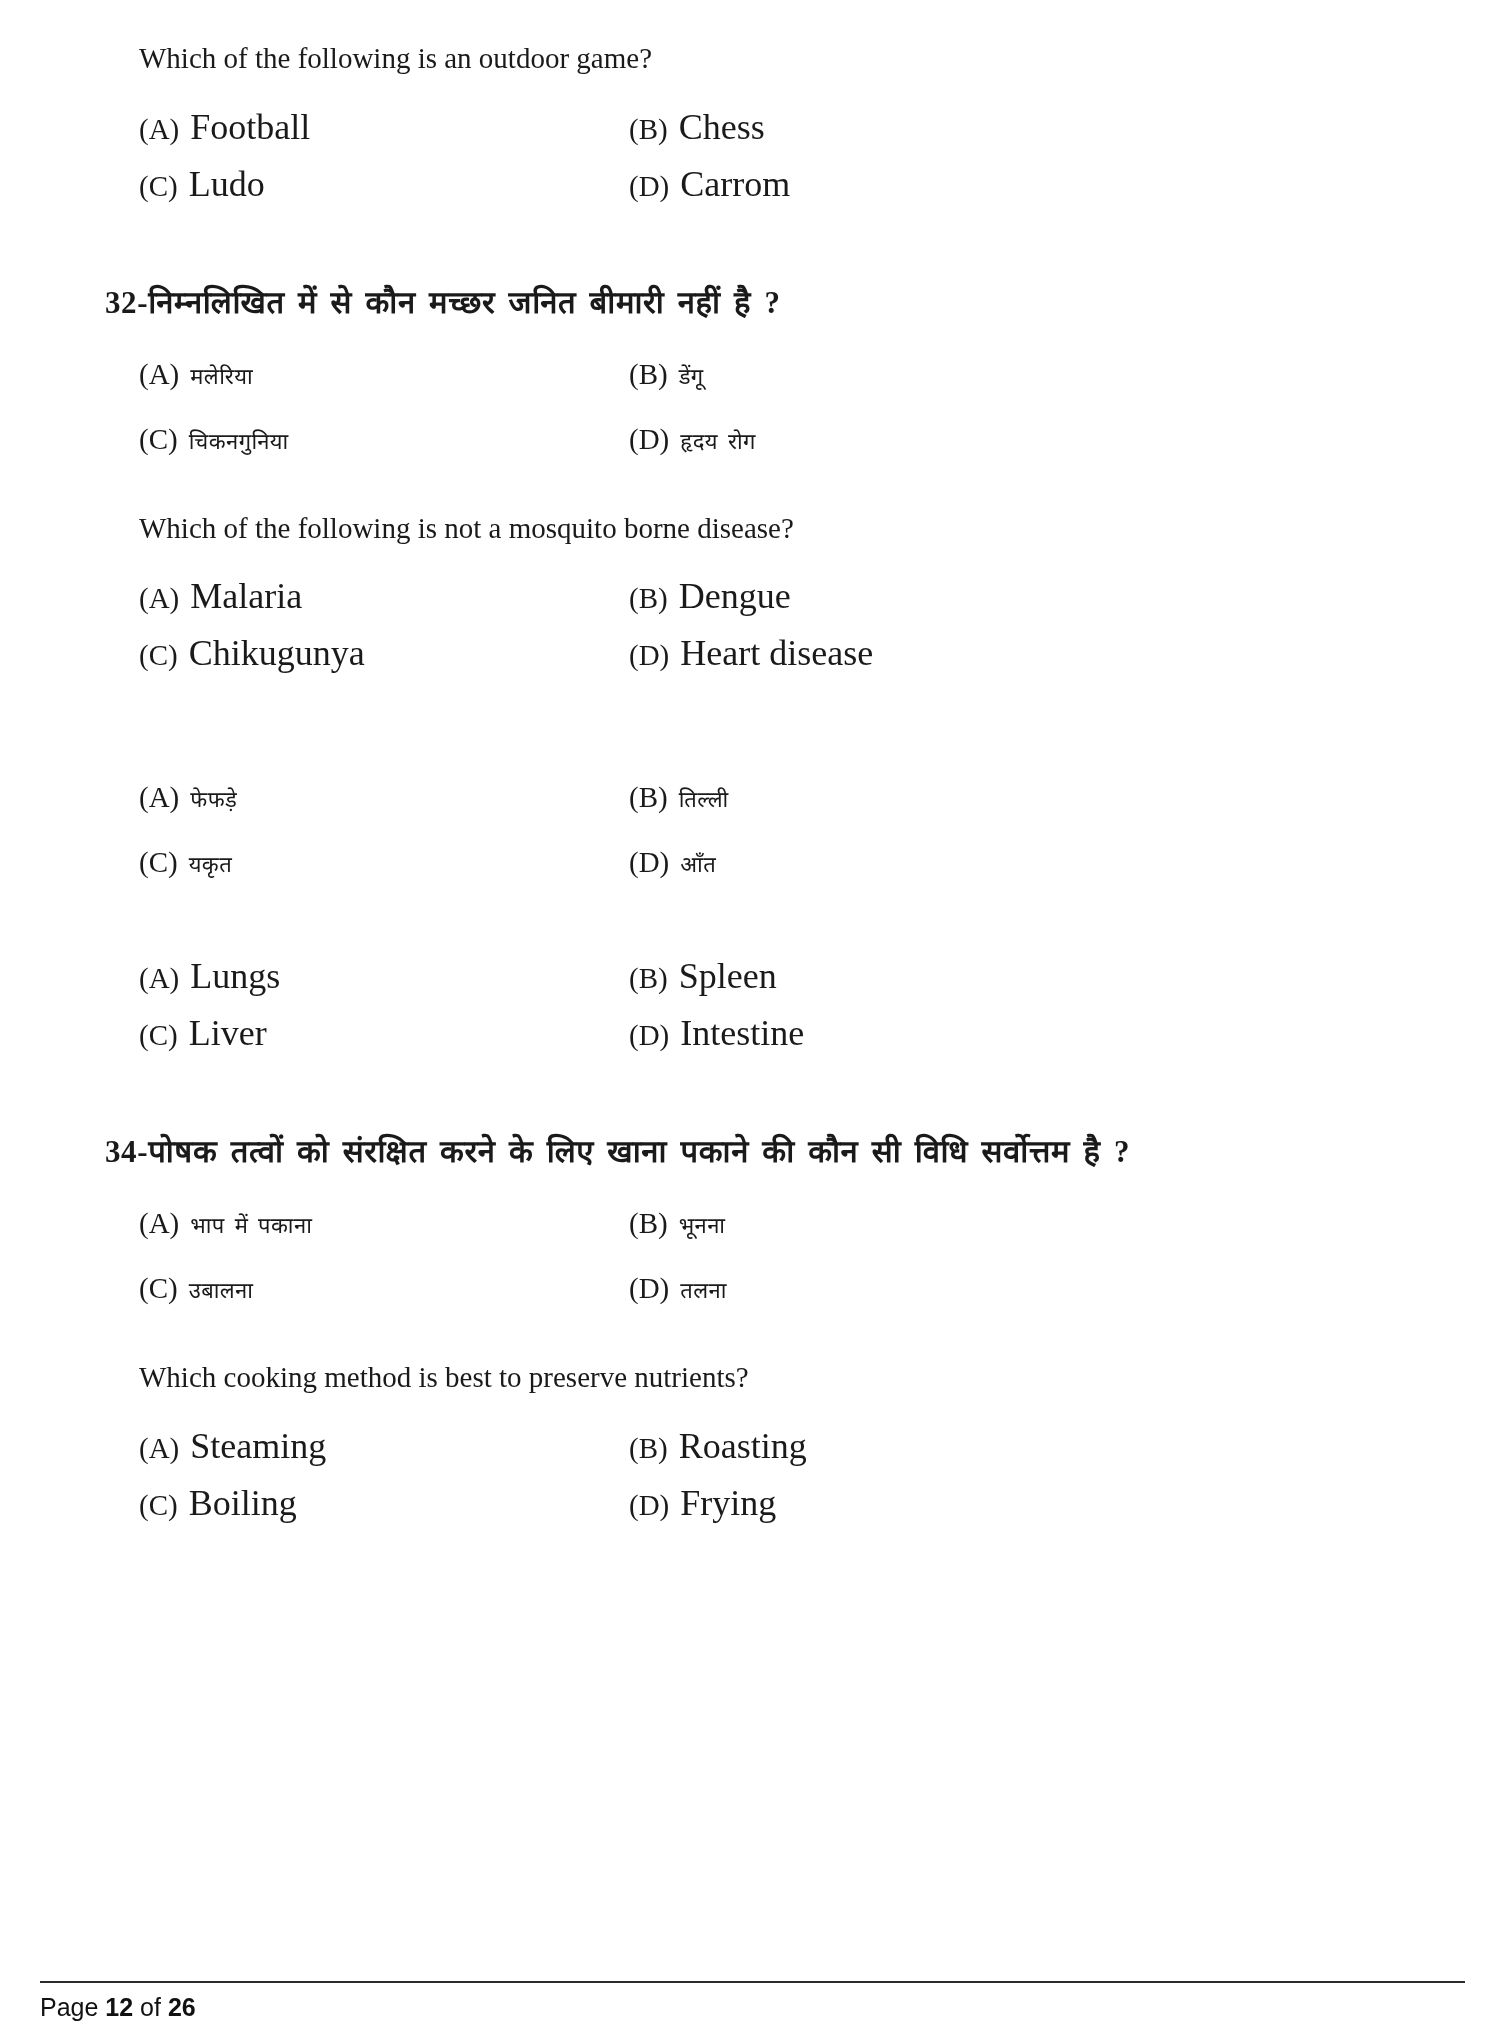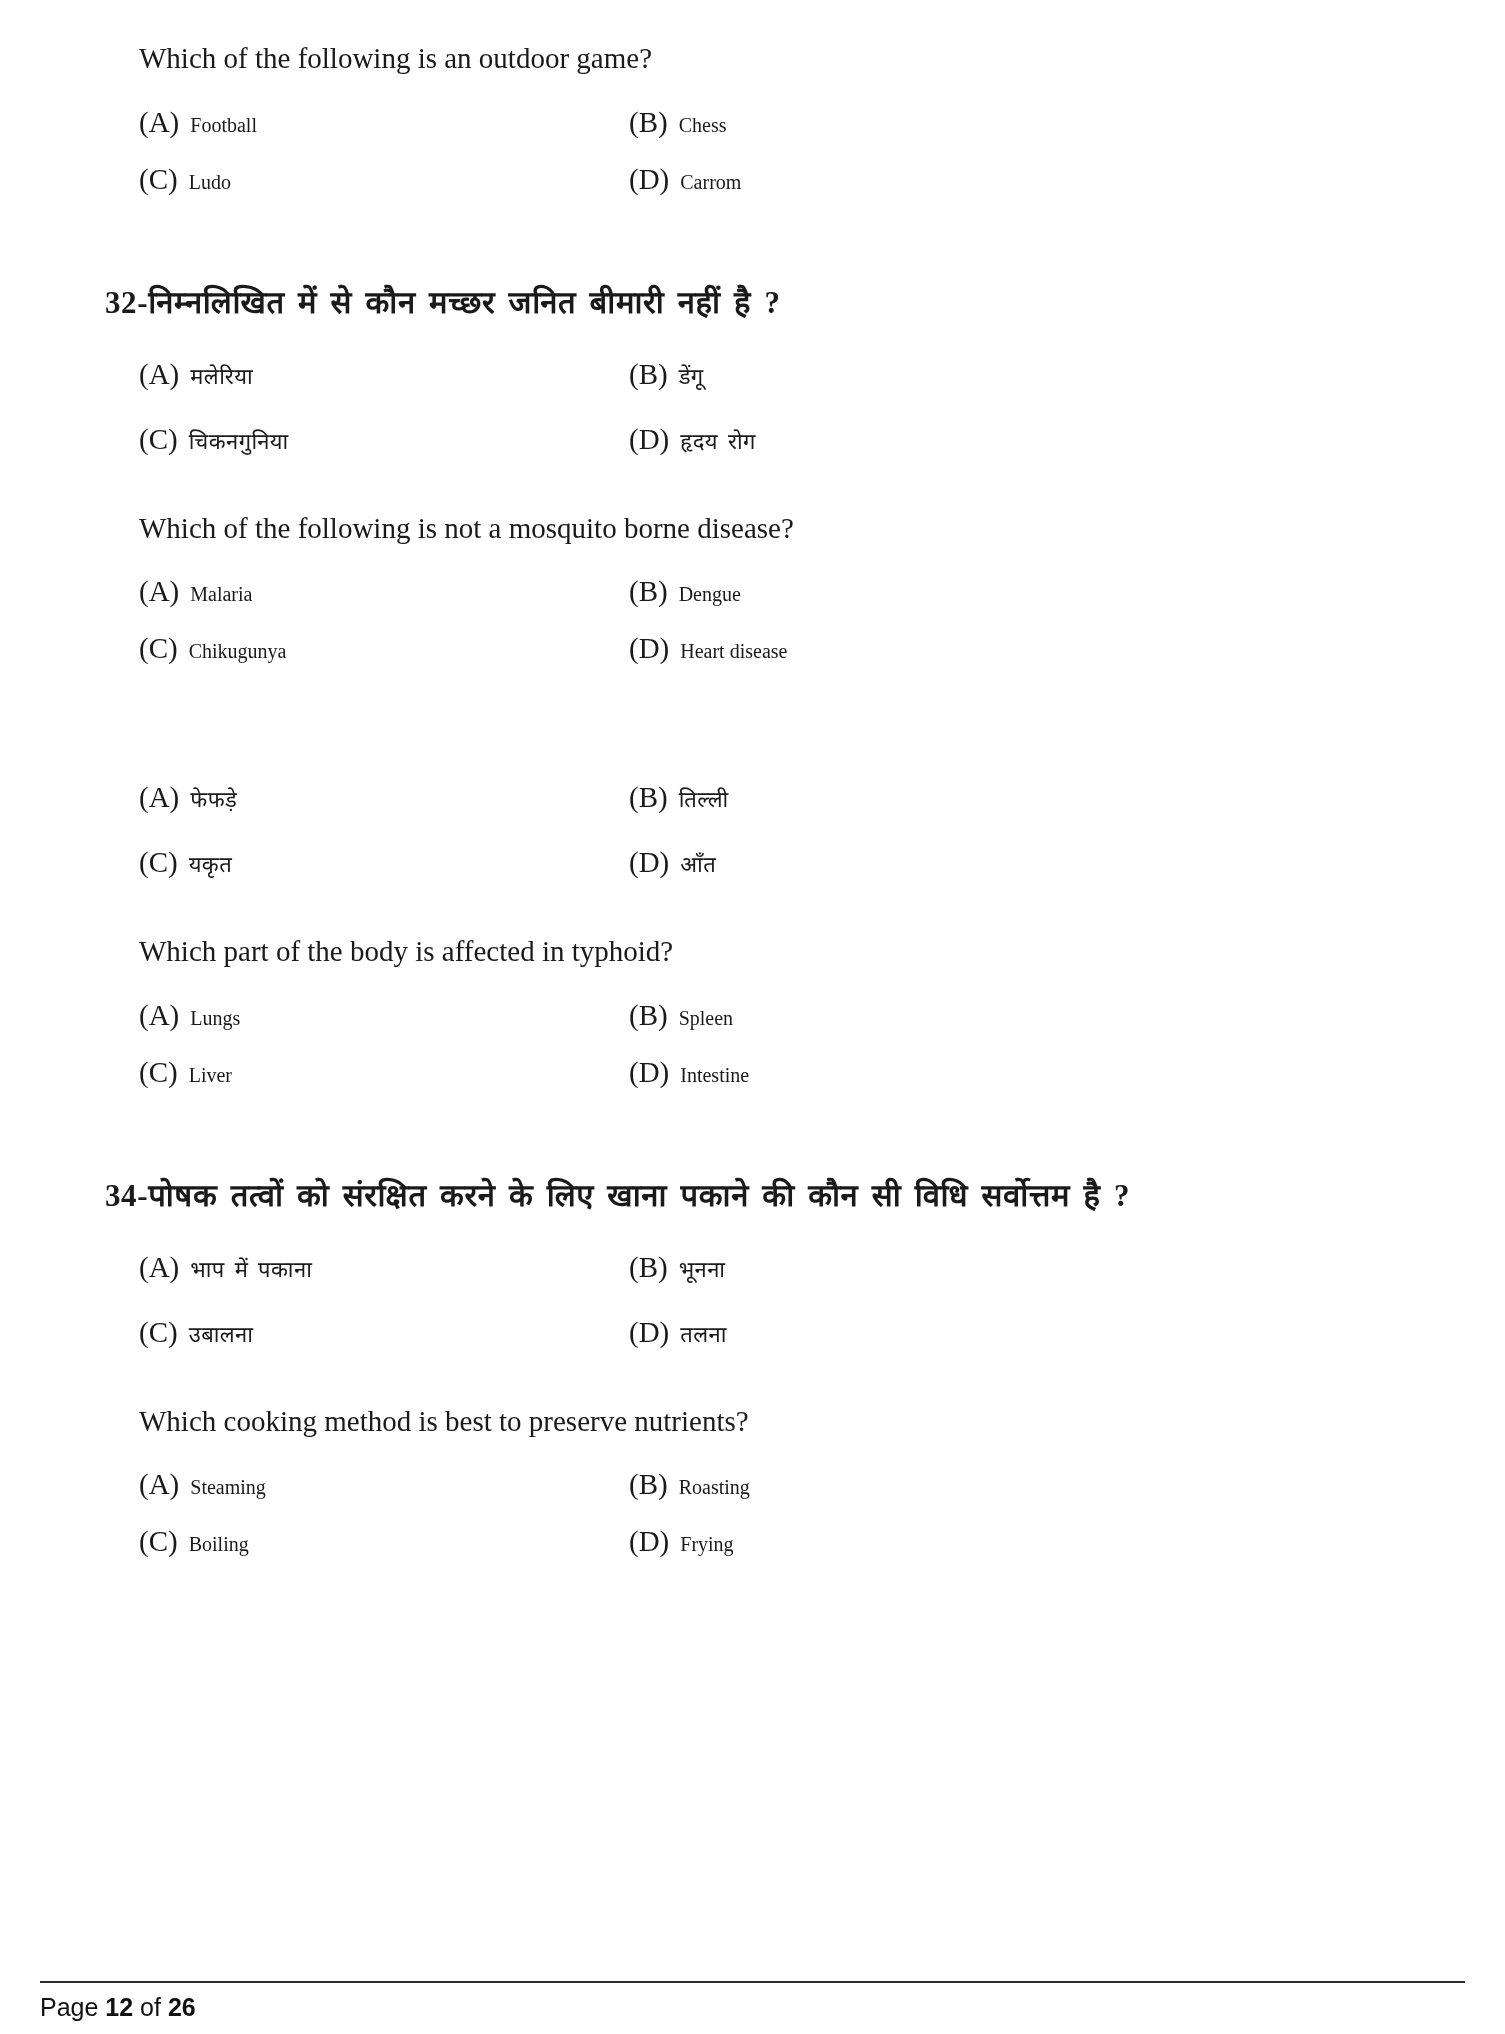--- a/index.html
+++ b/index.html
@@ -61,21 +61,21 @@
     box-sizing: border-box;
   }
   .opt.left  { width: 490px; flex: 0 0 490px; }
   .opt.right { flex: 1 1 auto; }
   .opt-key {
     font-size: 29px;
     white-space: nowrap;
     margin-right: 11px;
   }
   .opt-val-en {
-    font-size: 20px;
+    font-size: 36px;
   }
   .opt-val-hi {
     font-size: 22px;
     letter-spacing: 0.4px;
     word-spacing: 4px;
   }
 
   
   .row-en   { height: 57px; }
   .row-hi   { height: 65px; }
@@ -216,21 +216,20 @@
           <span class="opt-key">(C)</span>
           <span class="opt-val-hi">यकृत</span>
         </div>
         <div class="opt right">
           <span class="opt-key">(D)</span>
           <span class="opt-val-hi">आँत</span>
         </div>
       </div>
     </div>
     <div class="gap-sm"></div>
-    <div class="stem-en">Which part of the body is affected in typhoid?</div>
     <div class="gap-sm"></div>
     <div class="opts">
       <div class="opt-row row-en">
         <div class="opt left">
           <span class="opt-key">(A)</span>
           <span class="opt-val-en">Lungs</span>
         </div>
         <div class="opt right">
           <span class="opt-key">(B)</span>
           <span class="opt-val-en">Spleen</span>

